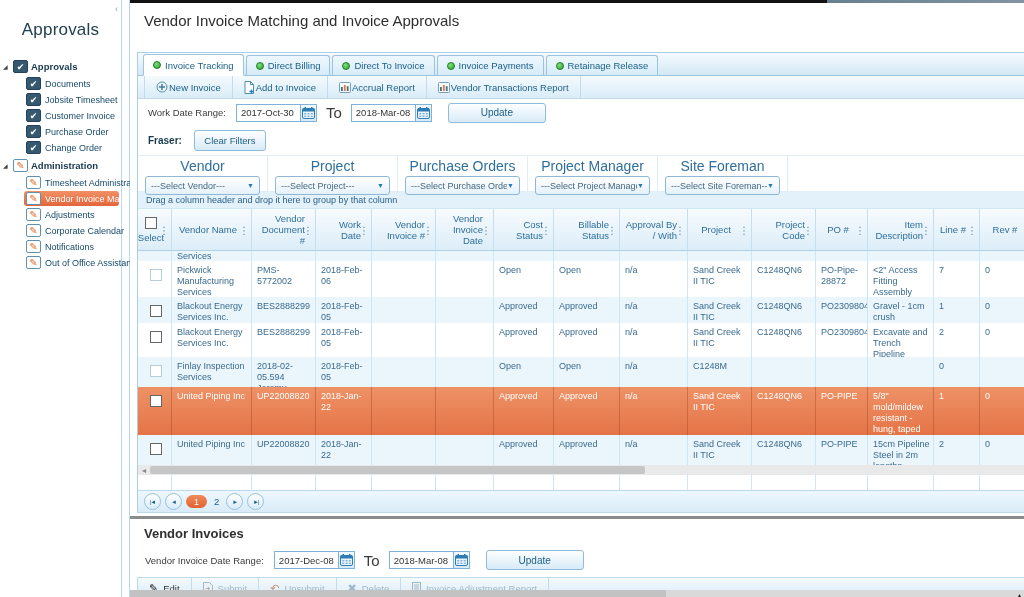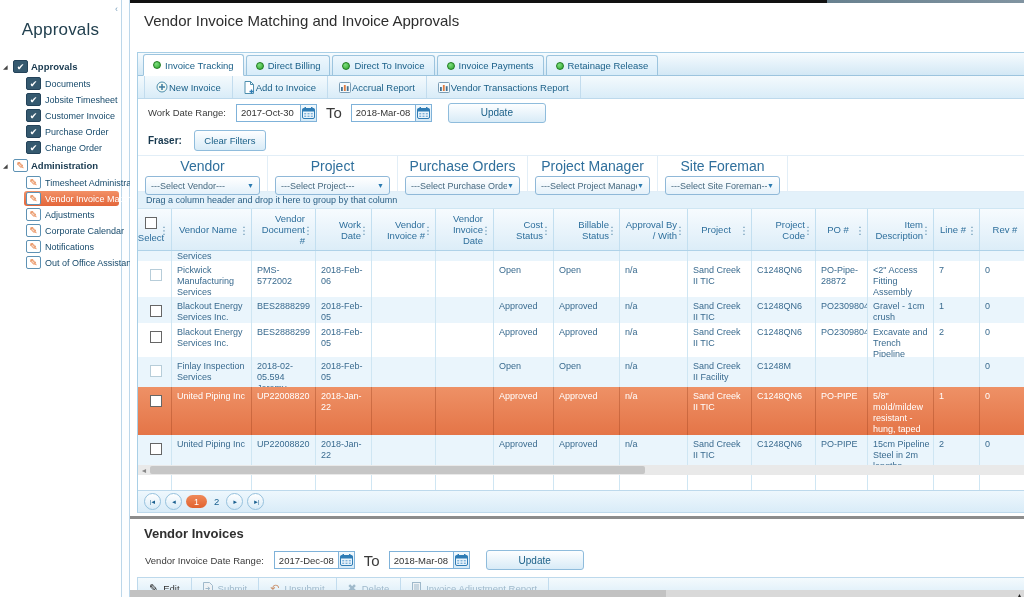--- a/index.html
+++ b/index.html
@@ -493,21 +493,20 @@
               <div class="dcell c-select"><span class="cb dis"></span></div>
               <div class="dcell c-vendor_name">Finlay Inspection Services</div>
               <div class="dcell c-vendor_document">2018-02-05.594
 Jeremy Fraser</div>
               <div class="dcell c-work_date">2018-Feb-05</div>
               <div class="dcell c-vendor_invoice"></div>
               <div class="dcell c-vendor_invoice_date"></div>
               <div class="dcell c-cost_status">Open</div>
               <div class="dcell c-billable_status">Open</div>
               <div class="dcell c-approval_by">n/a</div>
-              <div class="dcell c-project">Sand Creek II Facility</div>
               <div class="dcell c-project_code">C1248M</div>
               <div class="dcell c-po"></div>
               <div class="dcell c-item_description"></div>
               <div class="dcell c-line"></div>
               <div class="dcell c-rev">0</div>
             </div>
           </div>
           <div class="rowwrap" style="height: 48px;">
             <div class="grow drow sel">
               <div class="dcell c-select"><span class="cb"></span></div>

